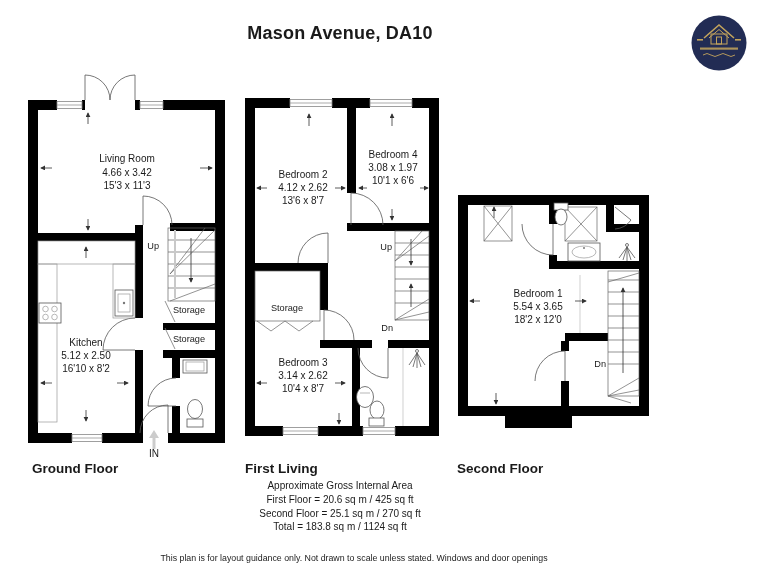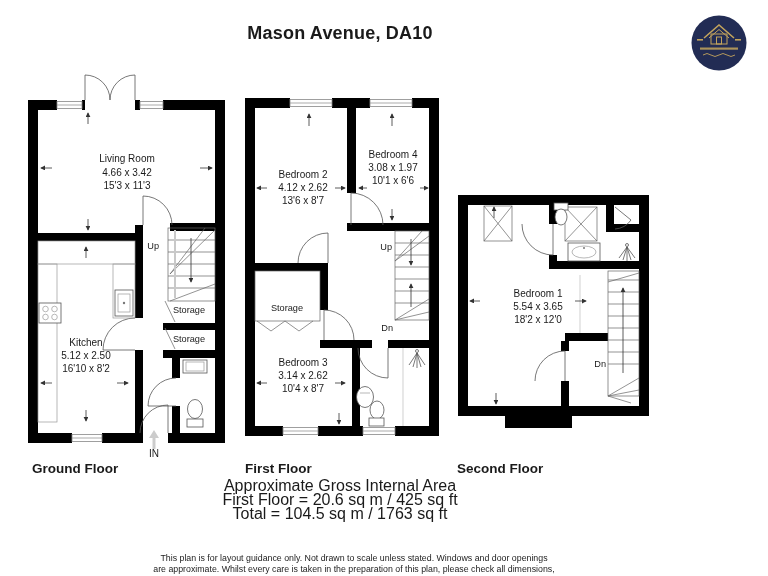--- a/index.html
+++ b/index.html
@@ -1,21 +1,21 @@
 <!DOCTYPE html>
 <html><head>
 <meta charset="utf-8">
 <style>
   html,body{margin:0;padding:0;background:#fff;}
   #page{position:relative;width:768px;height:576px;background:#fff;overflow:hidden;
         font-family:"Liberation Sans", sans-serif;color:#1a1a1a;margin-top:13px;}
   .abs{position:absolute;}
   #title{top:10px;left:0;width:680px;text-align:center;font-size:18px;font-weight:bold;letter-spacing:.2px;}
   .floor-label{top:448px;font-size:13.5px;font-weight:bold;}
-  #area-block{top:466px;left:190px;width:300px;text-align:center;font-size:16px;line-height:13.8px;}
+  #area-block{top:466px;left:190px;width:300px;text-align:center;font-size:10px;line-height:13.8px;}
   #disclaimer{top:540px;left:0;width:708px;text-align:center;font-size:8.8px;line-height:11.2px;color:#222;}
   svg text{font-family:"Liberation Sans", sans-serif;fill:#1a1a1a;}
   .rm{font-size:10px;}
   .sm{font-size:9.2px;}
   .wall{fill:#000;}
   .thin{stroke:#666;stroke-width:.7;fill:none;}
   .lite{stroke:#999;stroke-width:.7;fill:none;}
   .door{stroke:#555;stroke-width:.8;fill:none;}
   .win{fill:#fff;stroke:#888;stroke-width:.8;}
   .winline{stroke:#888;stroke-width:.7;}
@@ -332,27 +332,27 @@
       <line class="dim" x1="39" y1="30" x2="39" y2="19" marker-end="url(#ah)"></line>
       <line class="dim" x1="41" y1="205" x2="41" y2="216" marker-end="url(#ah)"></line>
     </g>
     <text class="rm" x="83" y="109" text-anchor="middle">Bedroom 1</text>
     <text class="rm" x="83" y="122" text-anchor="middle">5.54 x 3.65</text>
     <text class="rm" x="83" y="135" text-anchor="middle">18'2 x 12'0</text>
     <text class="sm" x="151" y="179" text-anchor="end">Dn</text>
   </svg>
 
   <div class="abs floor-label" style="left:32px;">Ground Floor</div>
-  <div class="abs floor-label" style="left:245px;">First Floor</div>
+  <div class="abs floor-label" style="left:245px;">First Living</div>
   <div class="abs floor-label" style="left:457px;">Second Floor</div>
 
   <div id="area-block" class="abs">
     <div>Approximate Gross Internal Area</div>
     <div>First Floor = 20.6 sq m / 425 sq ft</div>
-    <div>Total = 104.5 sq m / 1763 sq ft</div>
+    <div>Second Floor = 25.1 sq m / 270 sq ft</div>
+    <div>Total = 183.8 sq m / 1124 sq ft</div>
   </div>
 
   <div id="disclaimer" class="abs">
     <div>This plan is for layout guidance only. Not drawn to scale unless stated. Windows and door openings</div>
-    <div>are approximate. Whilst every care is taken in the preparation of this plan, please check all dimensions,</div>
   </div>
 
 </div>
 
 </body></html>

